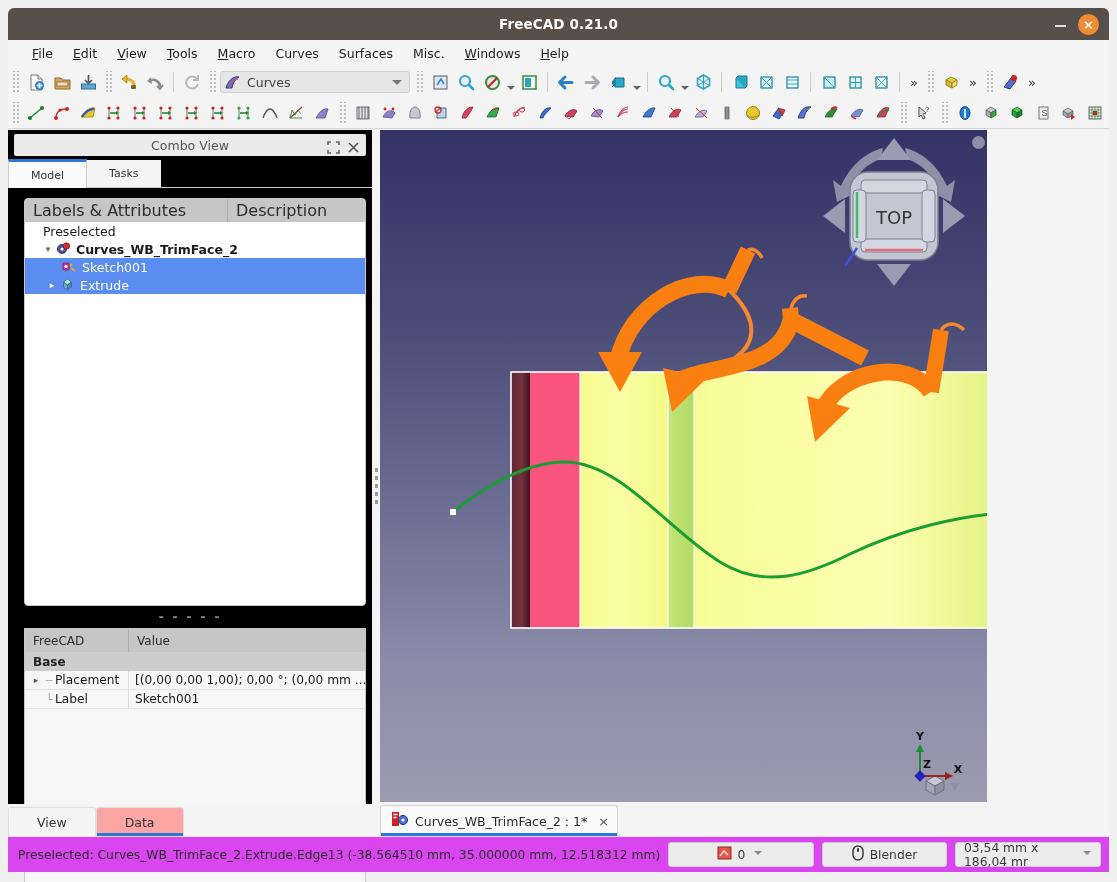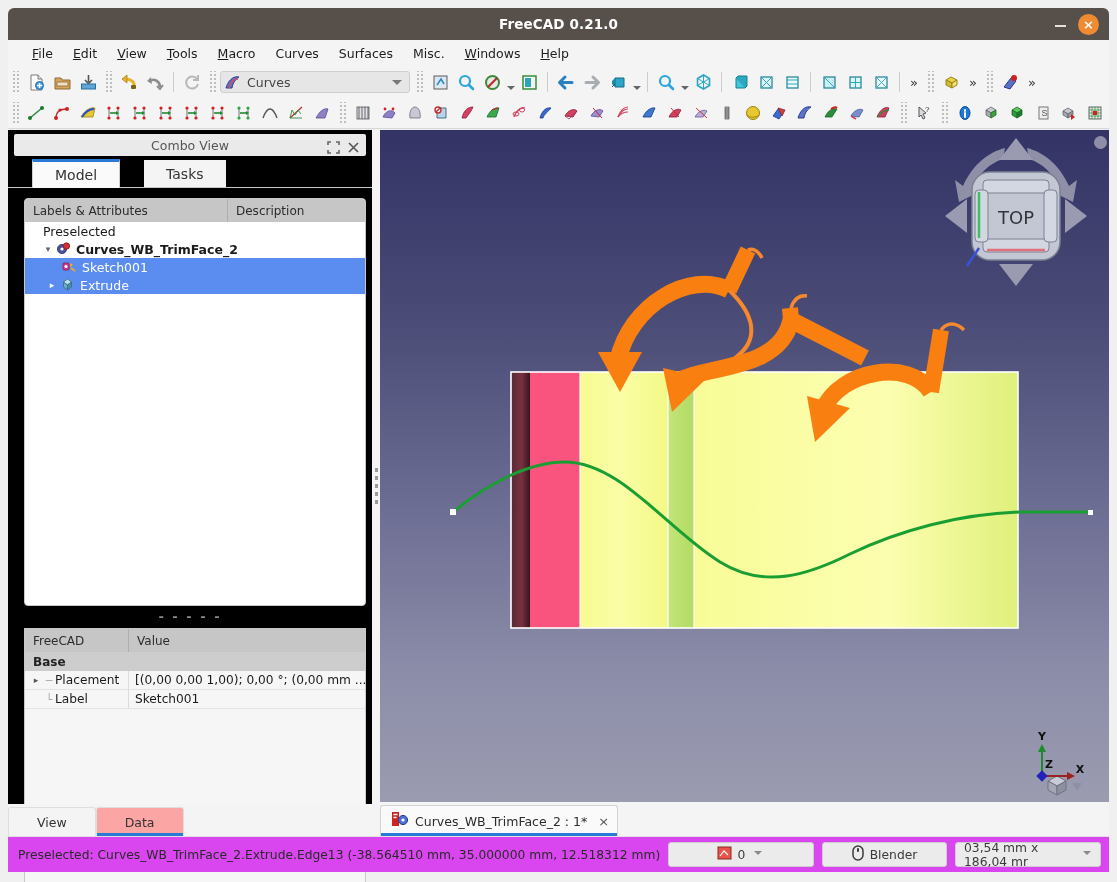--- a/index.html
+++ b/index.html
@@ -129,41 +129,40 @@
   .ch-ico { width: 13px; height: 13px; cursor: pointer; }
 
   #panel-tabs {
     position: absolute; left: 0px; top: 30px; width: 364px; height: 28px;
     border-bottom: 1px solid #c8c8c8;
     display: flex; align-items: flex-end;
   }
   .ptab {
     height: 27px; padding: 0 22px;
     display: flex; align-items: center; justify-content: center;
-    font-size: 14px; color: #333; cursor: pointer;
+    font-size: 11px; color: #333; cursor: pointer;
     background: #f4f4f4;
-    margin-left: 24px;
   }
   .ptab.active {
     background: #fafafa;
     border-top: 3px solid #2979d6;
     border-left: 1px solid #d0d0d0;
     border-right: 1px solid #d0d0d0;
     margin-bottom: -1px; height: 29px;
   }
 
   
   #tree-wrap {
     position: absolute; left: 16px; top: 68px; width: 342px; height: 408px;
     background: #ffffff; border: 1px solid #c8c8c8; border-radius: 4px;
     overflow: hidden;
   }
   #tree-head { display: flex; height: 23px; background: #c6c6c6; }
   #tree-head .th {
-    font-size: 12px; color: #2c2c2c; display: flex; align-items: center; padding-left: 8px;
+    font-size: 16px; color: #2c2c2c; display: flex; align-items: center; padding-left: 8px;
   }
   #tree-head .th1 { width: 203px; border-right: 1px solid #aeaeae; }
   #tree-head .th2 { flex: 1; }
   .tree-row {
     display: flex; align-items: center; height: 18px; font-size: 12.5px;
     color: #1a1a1a; padding-left: 4px; white-space: nowrap;
   }
   .tree-row.sel { background: #5b8cf0; color: #ffffff; }
   .tw-arrow {
     width: 14px; display: inline-flex; justify-content: center; align-items: center;
@@ -213,21 +212,21 @@
     display: flex; align-items: center; justify-content: center;
     cursor: col-resize;
   }
   #splitter-dots {
     width: 3px; height: 36px;
     background-image: repeating-linear-gradient(to bottom, #9a9a9a 0 4px, transparent 4px 8px);
   }
 
   
   #view3d {
-    position: absolute; left: 372px; top: 0; width: 729px; height: 672px;
+    position: absolute; left: 372px; top: 0; width: 607px; height: 672px;
     background: linear-gradient(to bottom, #333366 0%, #4a4b76 28%, #6b6c92 55%, #8b8ca8 80%, #9b9cb0 100%);
     overflow: hidden;
   }
   #view3d svg { position: absolute; left: 0; top: 0; }
 
   
   #navcube { position: absolute; right: 18px; top: 4px; width: 150px; height: 160px; }
   #nav-dot {
     position: absolute; right: 2px; top: 6px; width: 13px; height: 13px;
     border-radius: 50%; background: #8e8fa6; cursor: pointer;

